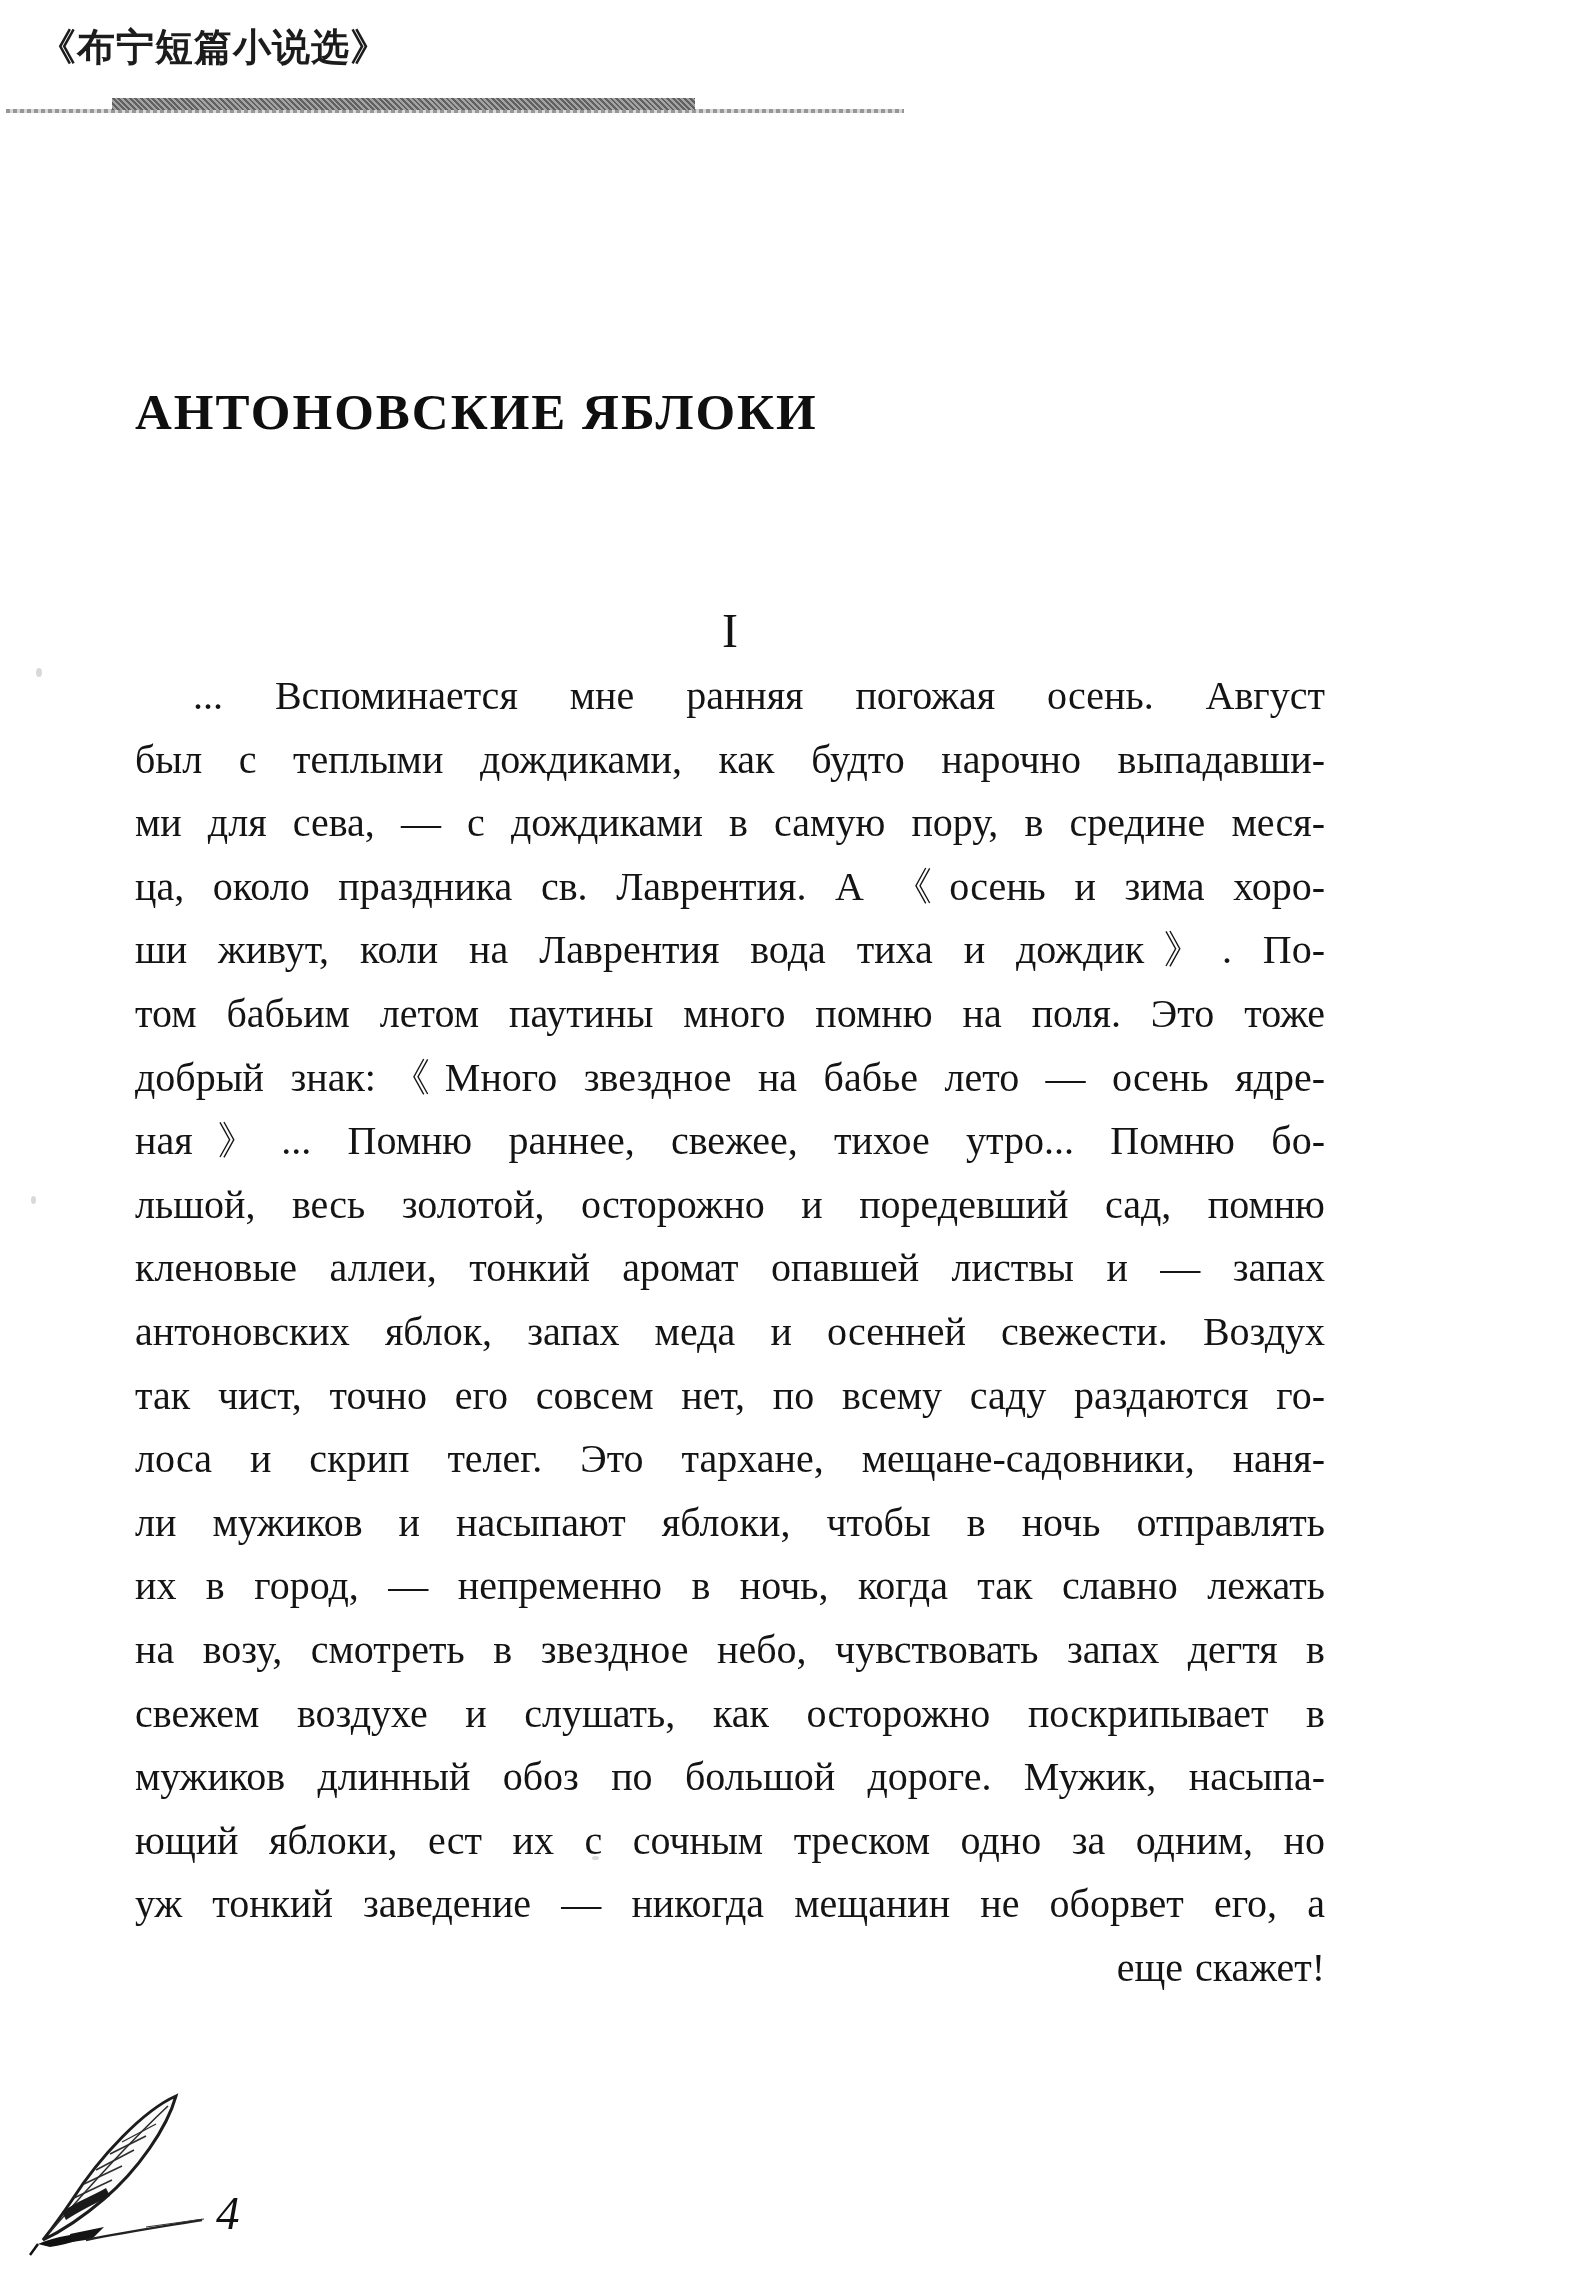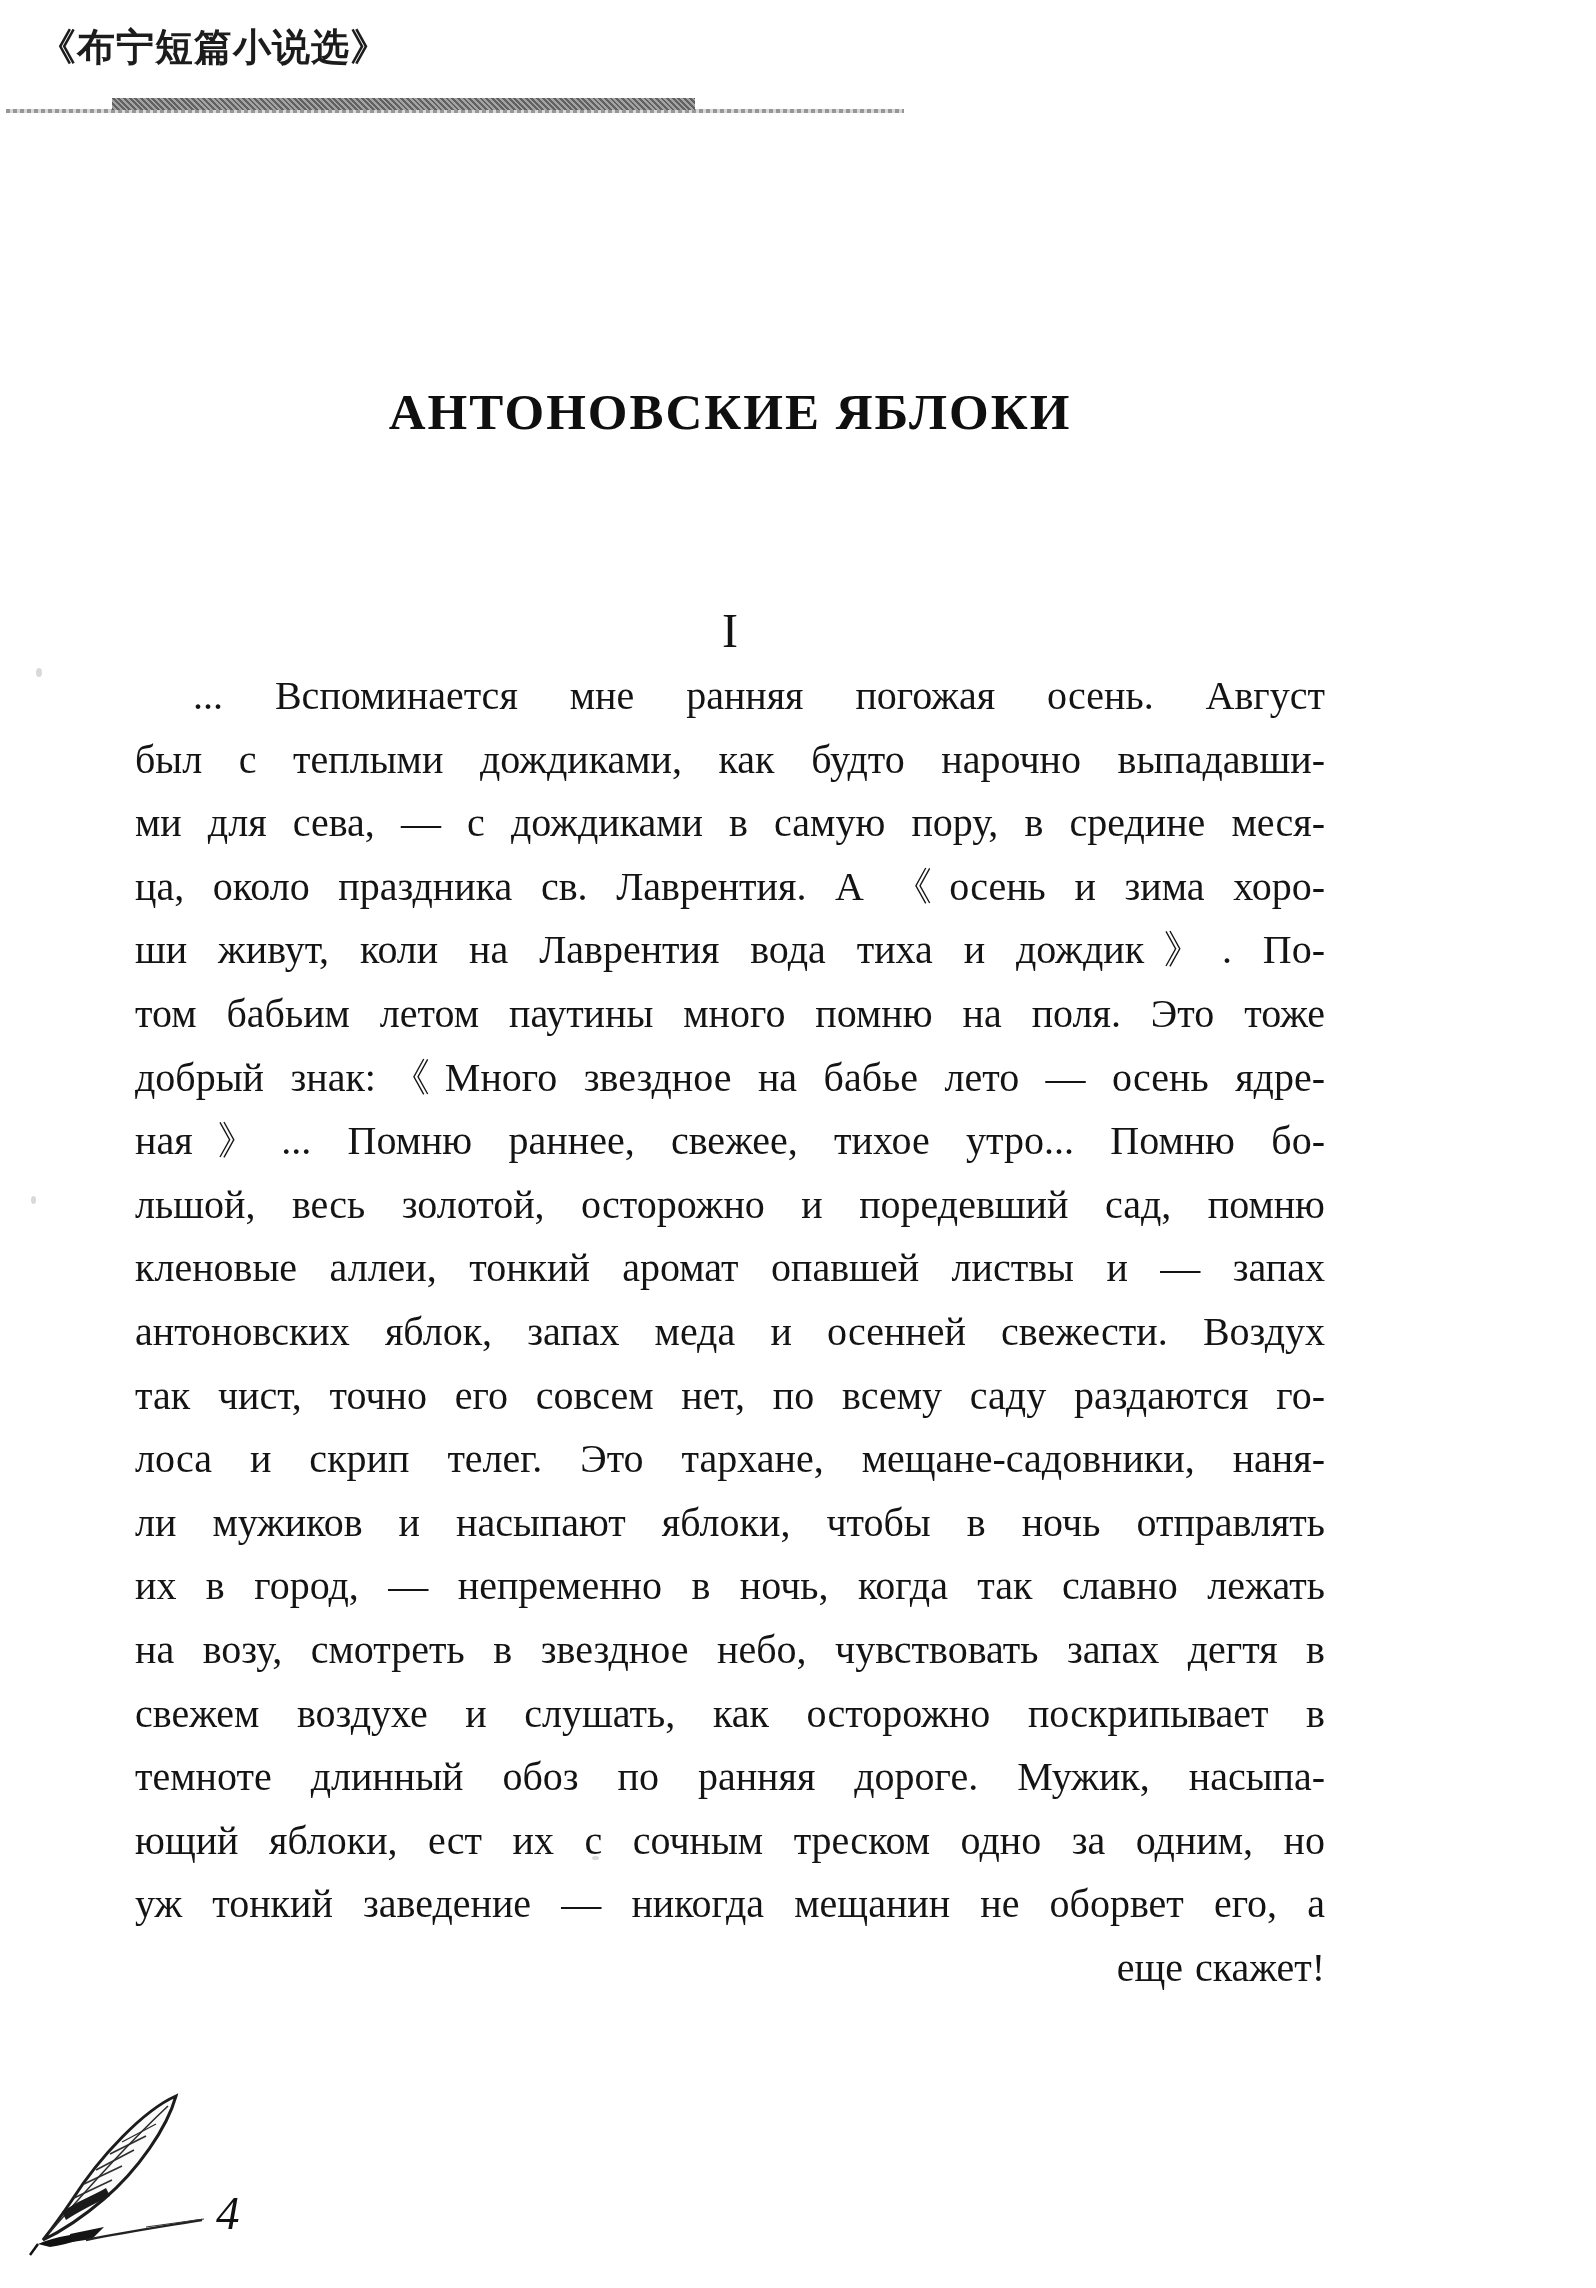--- a/index.html
+++ b/index.html
@@ -40,21 +40,20 @@
     height: 12px;
     background: repeating-linear-gradient(45deg, #616161 0 2px, #a3a3a3 2px 4px);
   }
 
   
   .story-title {
     position: absolute;
     left: 135px;
     top: 383px;
     width: 1190px;
-    text-align: center;
     font-size: 51px;
     font-weight: bold;
     letter-spacing: 2px;
     color: #0f0f0f;
     white-space: nowrap;
   }
   .section-numeral {
     position: absolute;
     left: 135px;
     top: 603px;
@@ -136,21 +135,21 @@
     <div class="line">ная》... Помню раннее, свежее, тихое утро... Помню бо-</div>
     <div class="line">льшой, весь золотой, осторожно и поредевший сад, помню</div>
     <div class="line">кленовые аллеи, тонкий аромат опавшей листвы и — запах</div>
     <div class="line">антоновских яблок, запах меда и осенней свежести. Воздух</div>
     <div class="line">так чист, точно его совсем нет, по всему саду раздаются го-</div>
     <div class="line">лоса и скрип телег. Это тархане, мещане-садовники, наня-</div>
     <div class="line">ли мужиков и насыпают яблоки, чтобы в ночь отправлять</div>
     <div class="line">их в город, — непременно в ночь, когда так славно лежать</div>
     <div class="line">на возу, смотреть в звездное небо, чувствовать запах дегтя в</div>
     <div class="line">свежем воздухе и слушать, как осторожно поскрипывает в</div>
-    <div class="line">темноте длинный обоз по ранняя дороге. Мужик, насыпа-</div>
+    <div class="line">мужиков длинный обоз по большой дороге. Мужик, насыпа-</div>
     <div class="line">ющий яблоки, ест их с сочным треском одно за одним, но</div>
     <div class="line">уж тонкий заведение — никогда мещанин не оборвет его, а</div>
     <div class="line last">еще скажет!</div>
   </div>
 
   <svg class="quill" viewBox="0 0 182 182" xmlns="http://www.w3.org/2000/svg">
 
     <path d="M150,12 C118,26 74,72 46,116 C34,134 24,147 17,156 C38,146 58,132 78,115 C112,86 141,44 150,12 Z" fill="#fbfbfb" stroke="#1c1c1c" stroke-width="3"></path>
 
     <path d="M24,148 C55,112 95,66 142,22" fill="none" stroke="#2a2a2a" stroke-width="1.6"></path>

